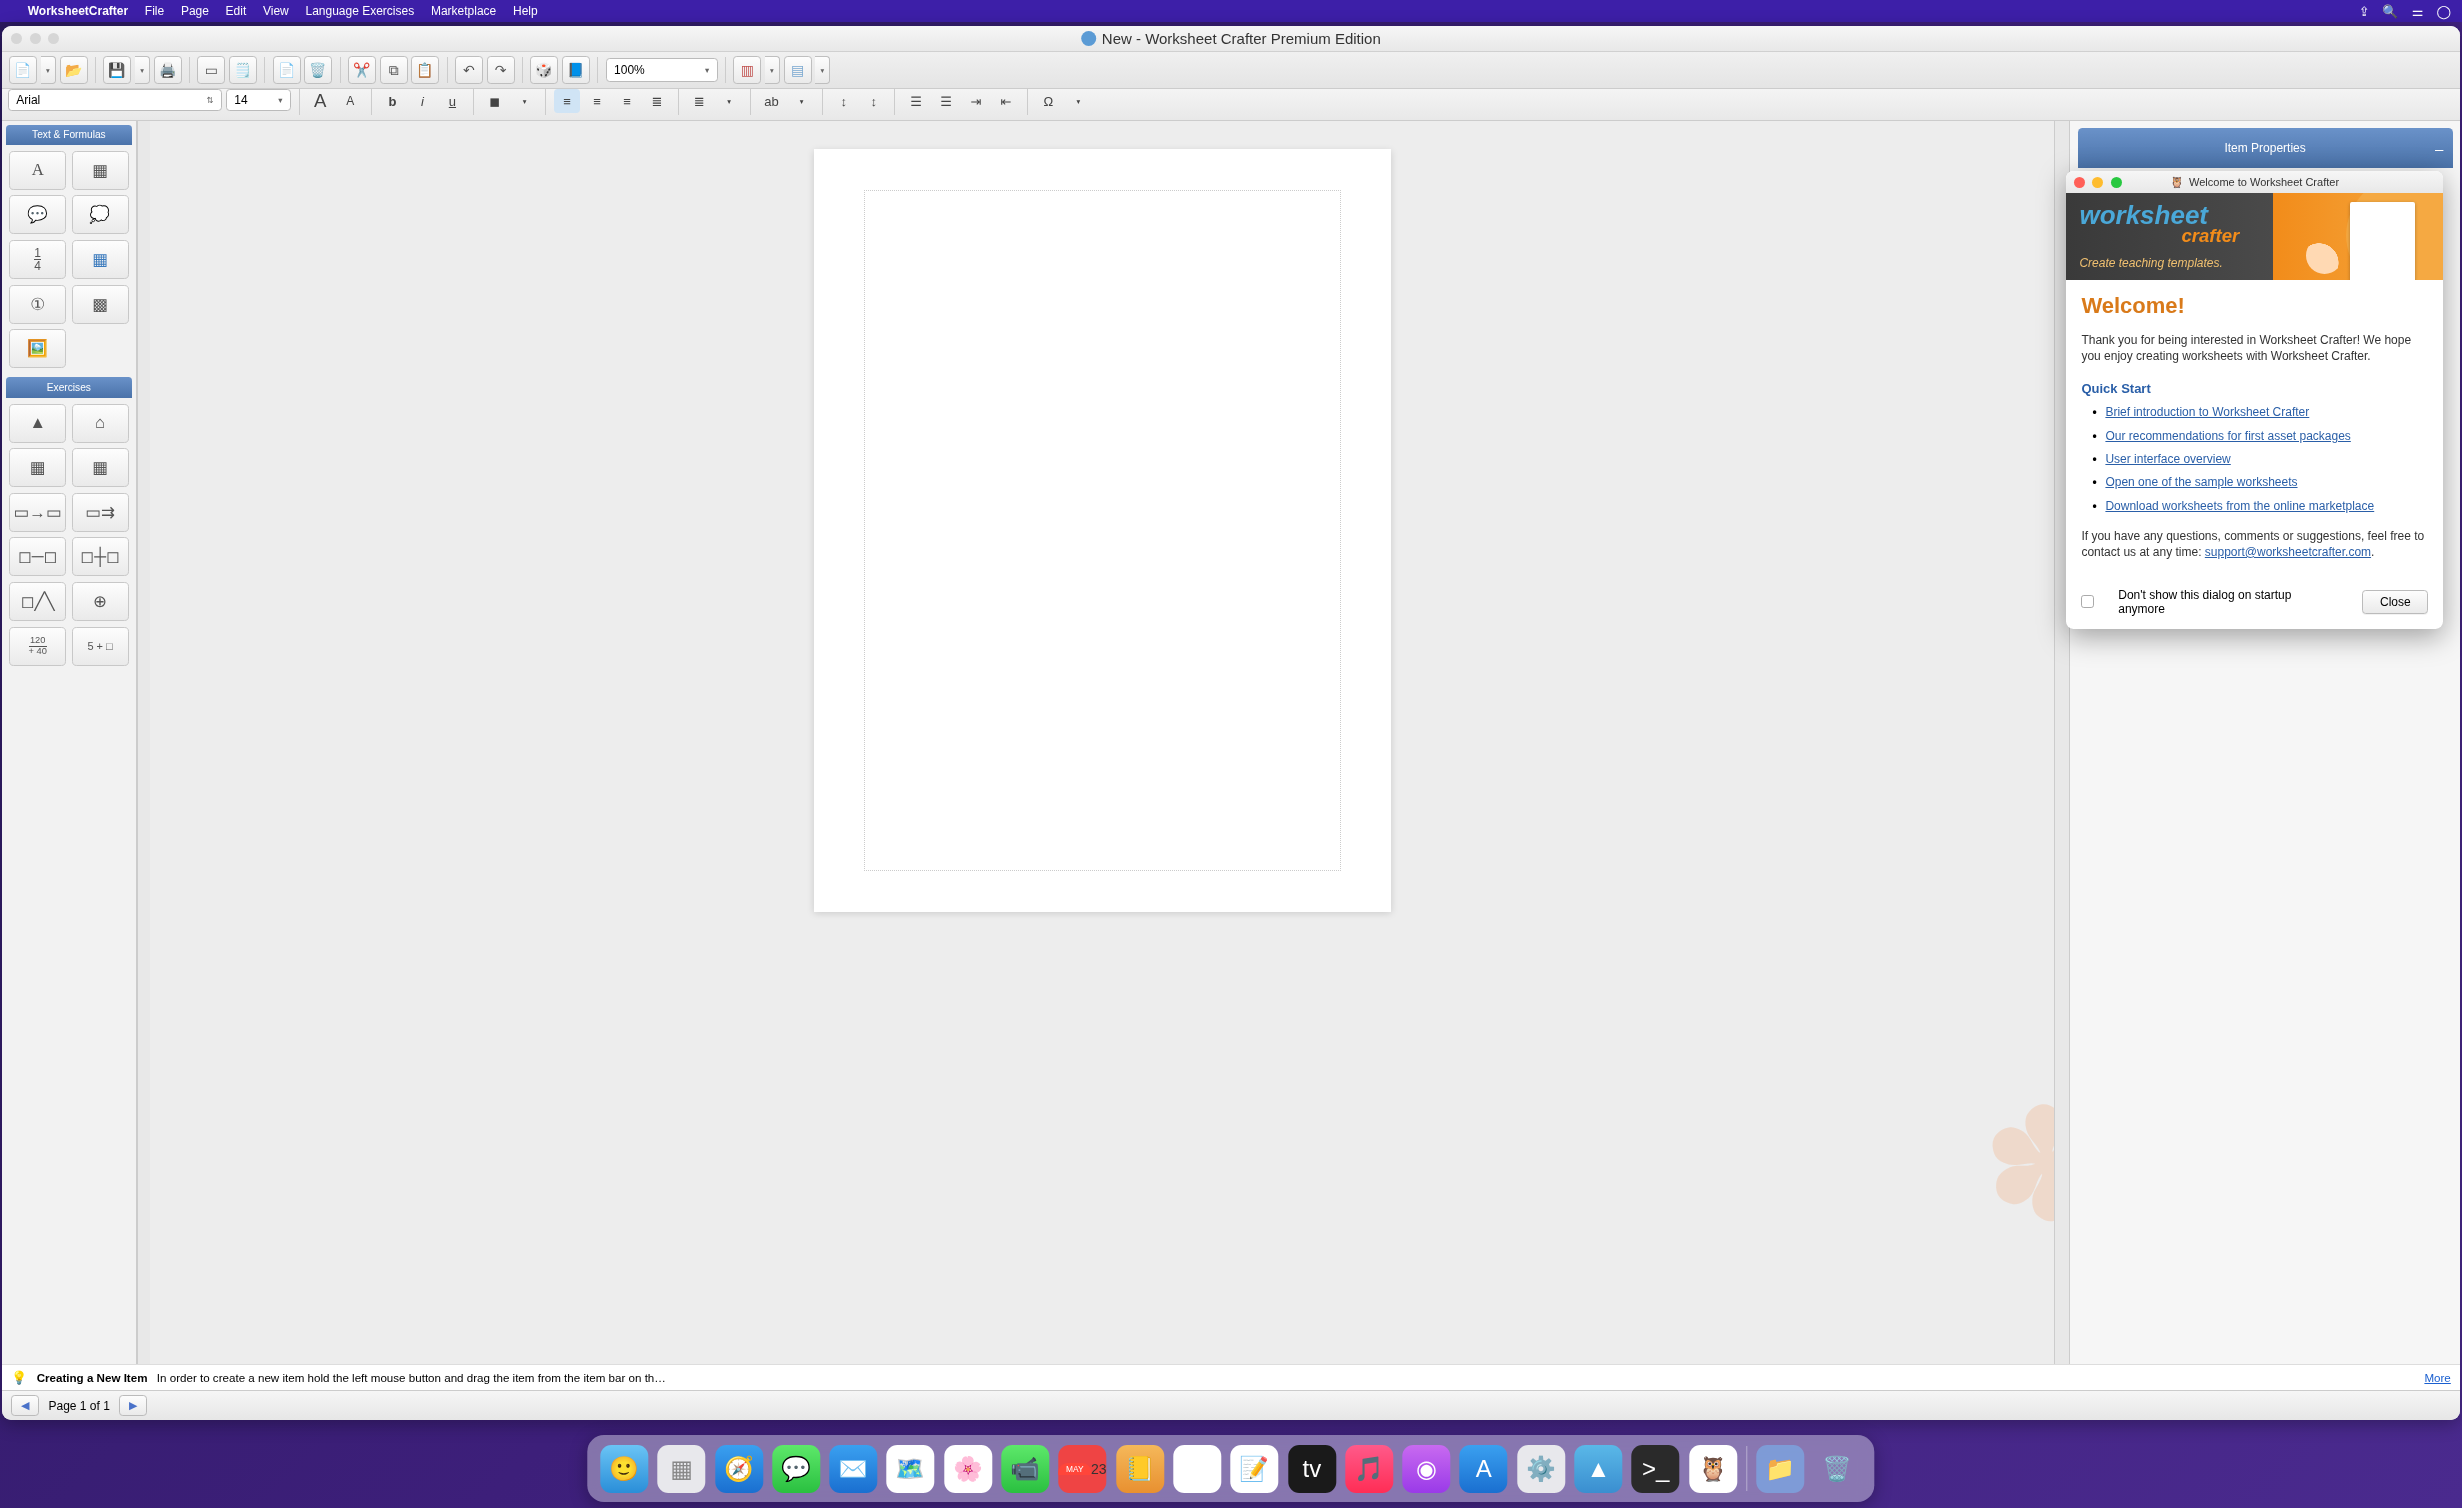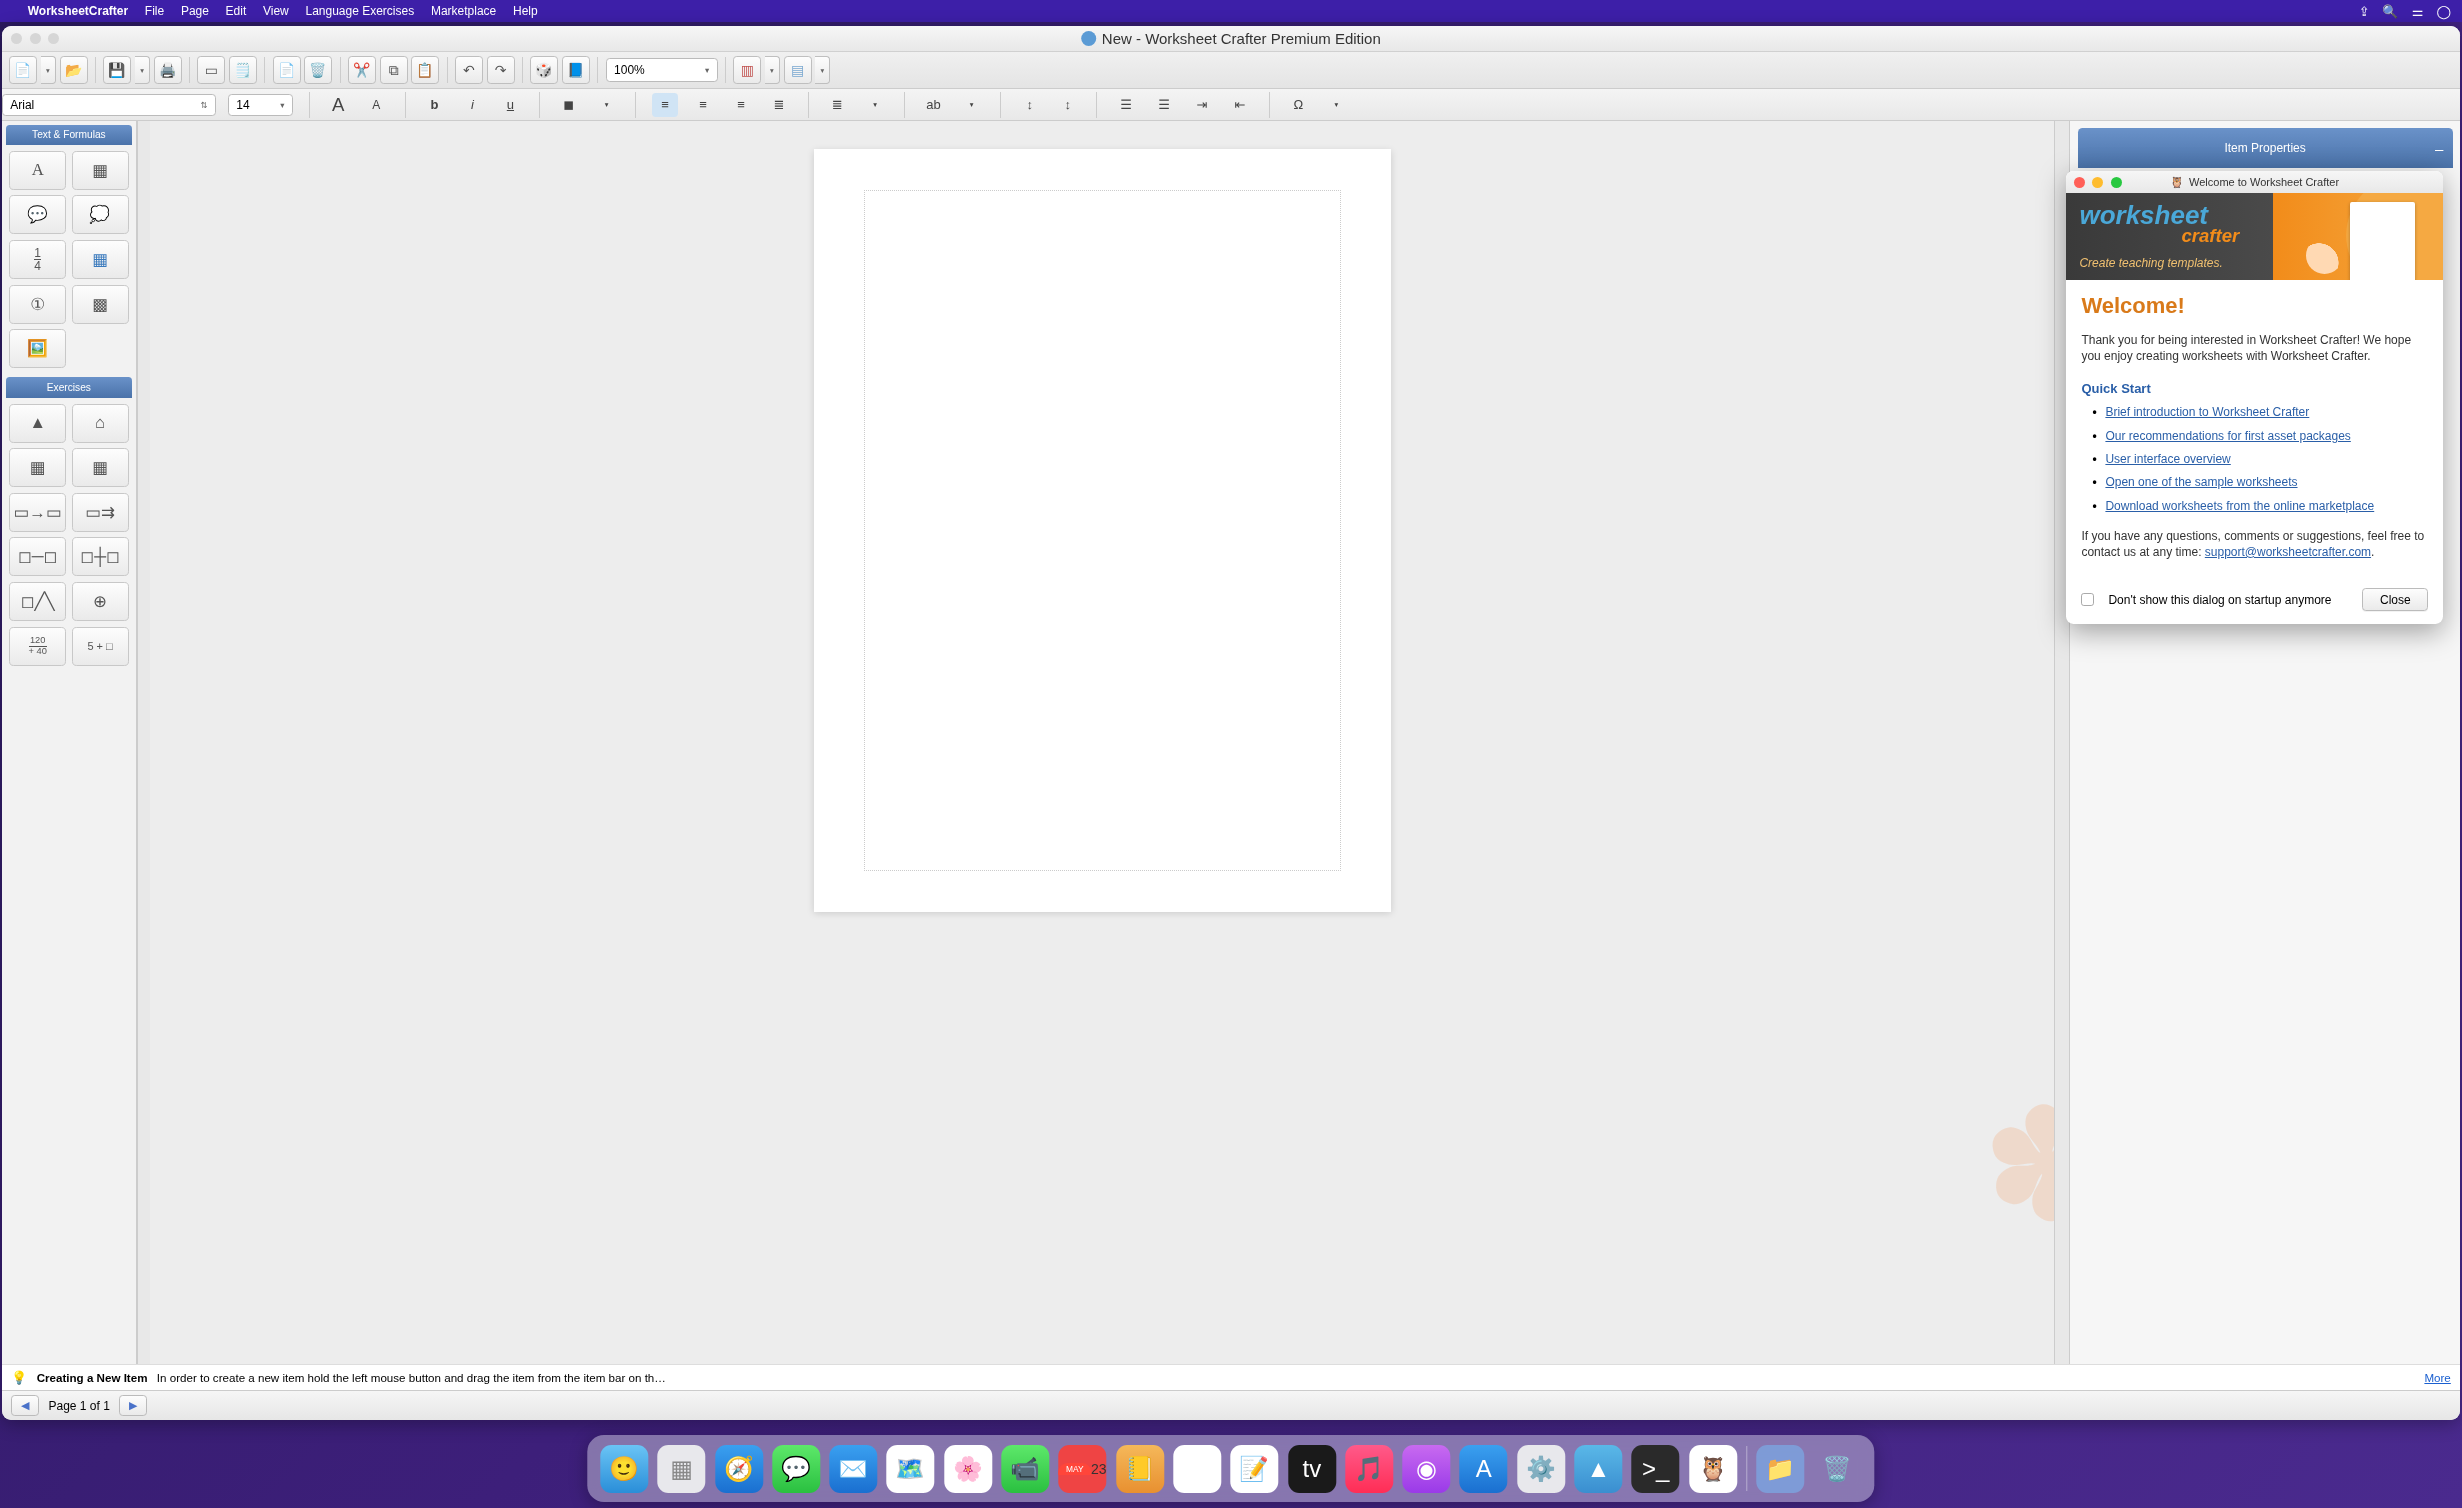--- a/index.html
+++ b/index.html
@@ -21,21 +21,21 @@
 
 
 .toolbar1 { height: 37px; background: linear-gradient(#f0f0f0, #e4e4e4); border-bottom: 0.9px solid #ccc; display: flex; align-items: center; padding: 0 7.4px; gap: 3.7px; }
 .tbtn { width: 28px; height: 28px; border: 0.9px solid #bfbfbf; border-radius: 3.7px; background: linear-gradient(#fdfdfd,#eaeaea); display: flex; align-items: center; justify-content: center; font-size: 14px; color: #555; cursor: pointer; }
 .tbtn.small-caret { width: 15px; border-left: none; border-radius: 0 3.7px 3.7px 0; font-size: 7.4px; color:#666; }
 .tsep { width: 0.9px; height: 26px; background: #ccc; margin: 0 3.7px; }
 .zoom-combo { width: 112px; height: 24px; border: 0.9px solid #bbb; background: #fff; border-radius: 3.7px; display: flex; align-items: center; padding: 0 7.4px; font-size: 12px; justify-content: space-between; }
 .zoom-combo .caret { font-size: 8.4px; color:#666; }
 
 
-.toolbar2 { height: 32px; background: linear-gradient(#f4f4f4, #e8e8e8); border-bottom: 0.9px solid #ccc; display: flex; align-items: center; padding: 0 0; gap: 12px; }
+.toolbar2 { height: 32px; background: linear-gradient(#f4f4f4, #e8e8e8); border-bottom: 0.9px solid #ccc; display: flex; align-items: flex-start; padding: 0 6px; gap: 4px; }
 .combo { height: 22px; border: 0.9px solid #bbb; background: #fff; border-radius: 3.7px; display: flex; align-items: center; padding: 0 7.4px; font-size: 12px; justify-content: space-between; gap:7.4px; }
 .combo .caret { font-size: 8.4px; color:#666; }
 .font-combo { width: 214px; }
 .size-combo { width: 65px; }
 .fmtbtn { width: 26px; height: 24px; display: flex; align-items: center; justify-content: center; font-size: 13px; color: #444; border-radius: 3.7px; cursor:pointer; }
 .fmtbtn.on { background: #d0e4f5; }
 
 
 .main-area { flex: 1; display: flex; overflow: hidden; background: #ededed; }
 .left-panel { width: 135px; background: #f2f2f2; border-right: 0.9px solid #ccc; display: flex; flex-direction: column; overflow: hidden; }
@@ -79,21 +79,21 @@
 .dlg-banner .sheet { position:absolute; right:28px; top:9.3px; width:65px; height:84px; background:#fff; border-radius:1.9px; box-shadow:0 1.9px 3.7px rgba(0,0,0,0.3); }
 .dlg-banner .pencils { position:absolute; right:100px; bottom:5.6px; width:37px; height:37px; border-radius:50%; background: radial-gradient(circle at 35% 70%, #ffd9b3 0 55%, transparent 56%);}    
 .dlg-body { padding: 13px 15px 9.3px 15px; font-size: 12px; color:#333; overflow:auto; }
 .dlg-body h1 { color:#d97a1a; font-size:22px; font-weight:600; margin-bottom:13px; }
 .dlg-body p { margin-bottom: 13px; line-height:1.35; }
 .dlg-body .qs { color:#2a5fa8; font-weight:600; margin: 16.7px 0 9.3px 0; font-size:13px; }
 .dlg-body ul { list-style: none; padding-left: 24px; }
 .dlg-body li { margin-bottom: 9.3px; position:relative; }
 .dlg-body li::before { content:"•"; position:absolute; left:-13px; color:#000; font-weight:bold; }
 .dlg-body a { color:#2a5fa8; text-decoration: underline; cursor:pointer; }
-.dlg-footer { padding: 5.6px 15px 13px 15px; display:flex; align-items:center; font-size:12px; gap:14px; }
+.dlg-footer { padding: 5.6px 15px 13px 15px; display:flex; align-items:center; font-size:12px; gap:24px; }
 .dlg-footer .chk { width:13px; height:13px; border:0.9px solid #aaa; border-radius:2.8px; }
 .dlg-footer .close-btn { margin-left:auto; padding: 3.7px 16.7px; border:0.9px solid #bbb; border-radius:3.7px; background:linear-gradient(#fdfdfd,#eaeaea); cursor:pointer; font-size:12px; box-shadow: 0 0.9px 0 rgba(0,0,0,0.05);}
 
 
 .dock { position: absolute; bottom: 5.6px; left: 50%; transform: translateX(-50%); height: 67px; background: rgba(220,220,230,0.45); backdrop-filter: blur(9.3px); border-radius: 16.7px; display: flex; align-items: center; padding: 0 13px; gap: 9.3px; box-shadow: 0 3.7px 18.6px rgba(0,0,0,0.3); }
 .dock-item { width: 48px; height: 48px; border-radius: 11px; display:flex; align-items:center; justify-content:center; font-size:24px; color:#fff; cursor:pointer; }
 .dock-sep { width:0.9px; height:45px; background: rgba(255,255,255,0.4); }
 
 </style>
 </head>

